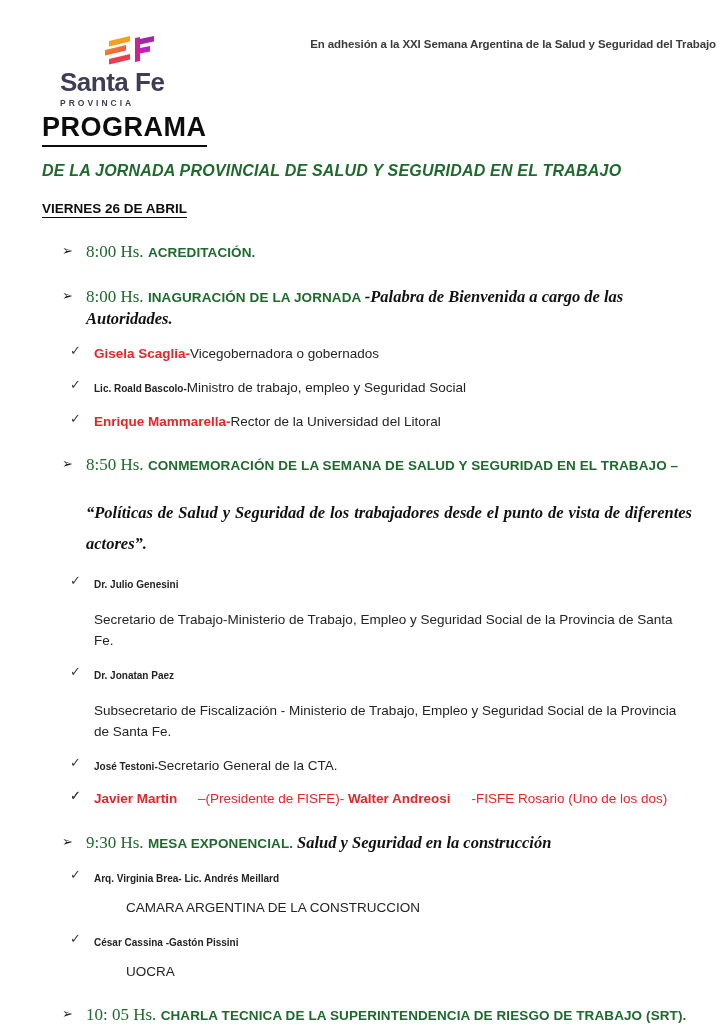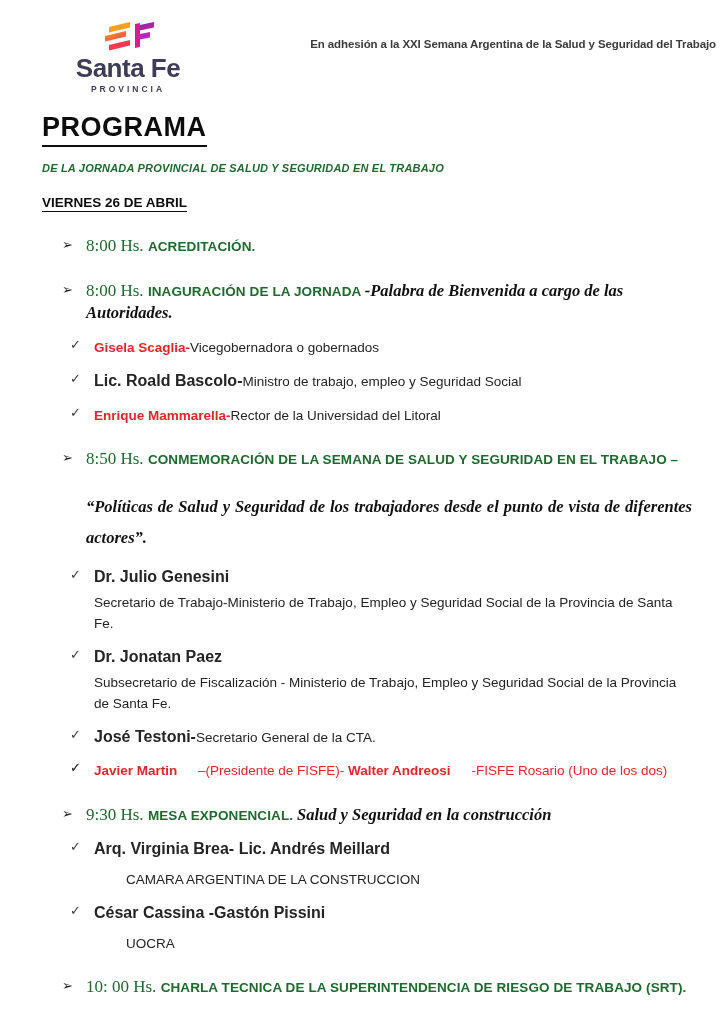--- a/index.html
+++ b/index.html
@@ -4,22 +4,22 @@
 <style>
   html,body { margin:0; padding:0; background:#ffffff; }
   .page {
     position:relative; width:724px; height:1024px; margin:0 auto;
     background:#ffffff; overflow:hidden;
     font-family:"Liberation Sans", sans-serif; color:#222;
   }
 
   
   .logo {
-    position:absolute; top:18px; left:60px; width:136px;
-    text-align:center;
+    position:absolute; top:32px; left:60px; width:136px;
+    text-align:left;
   }
   .logo-mark { display:block; margin:0 auto 1px auto; }
   .logo-title {
     font-weight:700; font-size:26px; letter-spacing:-0.5px;
     color:var(--navy); line-height:1;
   }
   .logo-sub {
     font-weight:700; font-size:8.5px; letter-spacing:3px;
     color:var(--navy); margin-top:3px;
   }
@@ -32,57 +32,57 @@
   
   .content { padding:112px 30px 0 42px; }
   .doc-title {
     margin:0; font-size:27px; font-weight:700; color:#0d0d0d;
     letter-spacing:0.5px;
   }
   .doc-title .u {
     display:inline-block; border-bottom:2.5px solid #0d0d0d; padding-bottom:2px;
   }
   .doc-subtitle {
-    margin:15px 0 0 0; font-size:11px; font-weight:700; font-style:italic;
+    margin:15px 0 0 0; font-size:16px; font-weight:700; font-style:italic;
     color:var(--green); letter-spacing:0.2px;
   }
   .day-heading {
     margin:21px 0 0 0; font-size:13.5px; font-weight:700; color:#0d0d0d;
   }
   .day-heading .u2 {
     display:inline-block; border-bottom:1.5px solid #0d0d0d; padding-bottom:1px;
   }
 
   
   .agenda { margin-top:4px; }
   .row { position:relative; line-height:1.3; }
   .row-main    { padding-left:44px; margin-top:23px; }
   .row-maincont{ padding-left:44px; margin-top:22px; max-width:606px;
                  line-height:1.85; text-align:justify; }
   .row-check   { padding-left:52px; margin-top:13px; max-width:614px; }
-  .row-checkcont{ padding-left:52px; margin-top:4px; max-width:606px; line-height:1.32; }
+  .row-checkcont{ padding-left:52px; margin-top:15px; max-width:606px; line-height:1.32; }
   .row-org     { padding-left:84px; margin-top:9px; }
 
   .bullet {
     position:absolute; left:20px; top:2px;
     font-size:13px; color:#1a1a1a; font-family:"DejaVu Sans", sans-serif;
   }
   .check {
     position:absolute; left:28px; top:0px;
     font-size:13px; color:#3a3a3a; font-family:"DejaVu Sans", sans-serif;
   }
 
   
   .seg-time  { font-family:"Liberation Serif", serif; font-weight:400;
                font-size:17px; color:var(--green); }
   .seg-gcaps { font-weight:700; font-size:13.5px; color:var(--green);
                letter-spacing:0.1px; }
   .seg-si    { font-family:"Liberation Serif", serif; font-weight:700;
                font-style:italic; font-size:16.5px; color:#111; }
-  .seg-nb    { font-weight:700; font-size:16px; color:#242424; }
+  .seg-nb    { font-weight:700; font-size:10px; color:#242424; }
   .seg-p     { font-weight:400; font-size:13.5px; color:#242424; }
   .seg-rb    { font-weight:700; font-size:13.5px; color:var(--red); }
   .seg-rp    { font-weight:400; font-size:13.5px; color:var(--red);margin-left:17px; }
 </style>
 </head>
 <body>
 
 <div class="page" style="--green: #1e6a2d; --red: #e3262a; --navy: #3f3c55;">
 
   <div class="logo">
@@ -132,17 +132,17 @@
         <div class="row row-check"><span class="check">✓</span><span class="seg-nb">Dr. Jonatan Paez</span></div>
         <div class="row row-checkcont"><span class="seg-p">Subsecretario de Fiscalización - Ministerio de Trabajo, Empleo y Seguridad Social de la Provincia de Santa Fe.</span></div>
         <div class="row row-check"><span class="check">✓</span><span class="seg-nb">José Testoni-</span><span class="seg-p">Secretario General de la CTA.</span></div>
         <div class="row row-check"><span class="check">✓</span></div>
         <div class="row row-check"><span class="check">✓</span><span class="seg-rb">Javier Martin </span><span class="seg-rp">–(Presidente de FISFE)- </span><span class="seg-rb">Walter Andreosi </span><span class="seg-rp">-FISFE Rosario (Uno de los dos)</span></div>
         <div class="row row-main"><span class="bullet">➢</span><span class="seg-time">9:30 Hs. </span><span class="seg-gcaps">MESA EXPONENCIAL. </span><span class="seg-si">Salud y Seguridad en la construcción</span></div>
         <div class="row row-check"><span class="check">✓</span><span class="seg-nb"> Arq. Virginia Brea- Lic. Andrés Meillard</span></div>
         <div class="row row-org"><span class="seg-p">CAMARA ARGENTINA DE LA CONSTRUCCION</span></div>
         <div class="row row-check"><span class="check">✓</span><span class="seg-nb">César Cassina -Gastón Pissini</span></div>
         <div class="row row-org"><span class="seg-p">UOCRA</span></div>
-        <div class="row row-main"><span class="bullet">➢</span><span class="seg-time">10: 00 Hs. </span><span class="seg-gcaps">CHARLA TECNICA DE LA SUPERINTENDENCIA DE RIESGO DE TRABAJO (SRT).</span></div>
+        <div class="row row-main"><span class="bullet">➢</span><span class="seg-time">10: 05 Hs. </span><span class="seg-gcaps">CHARLA TECNICA DE LA SUPERINTENDENCIA DE RIESGO DE TRABAJO (SRT).</span></div>
       </div>
   </div>
 
 </div>
 
 </body></html>

